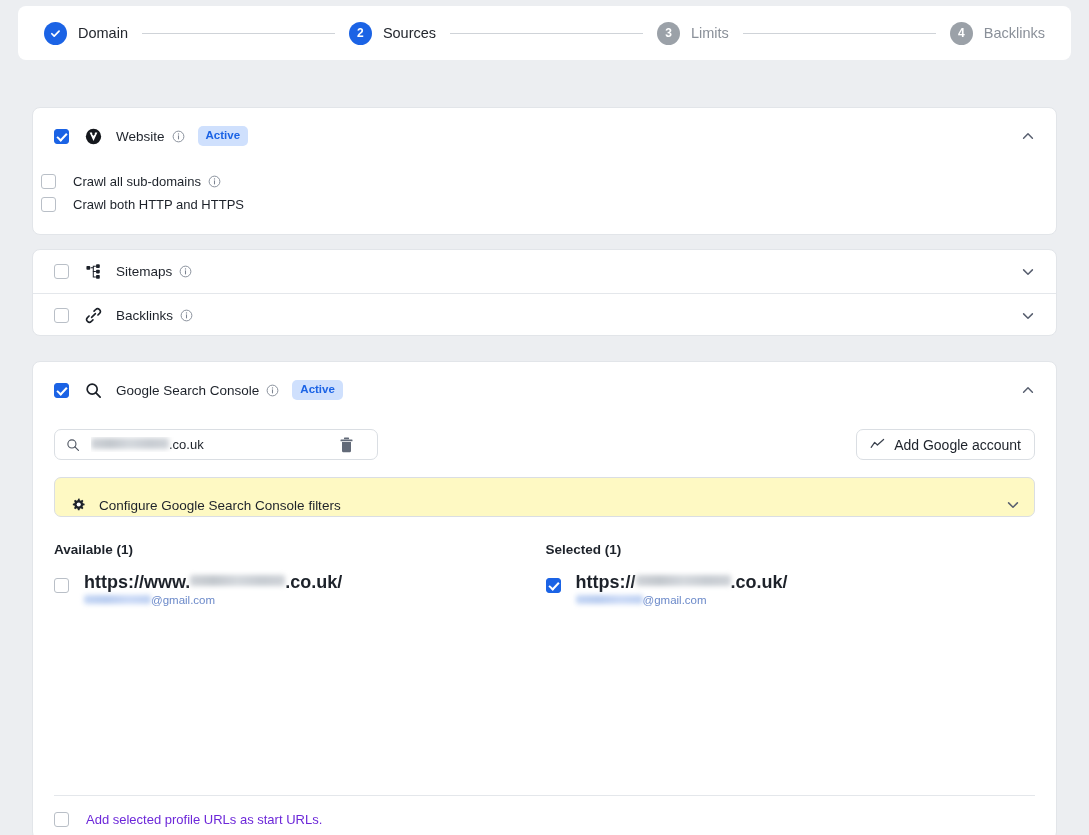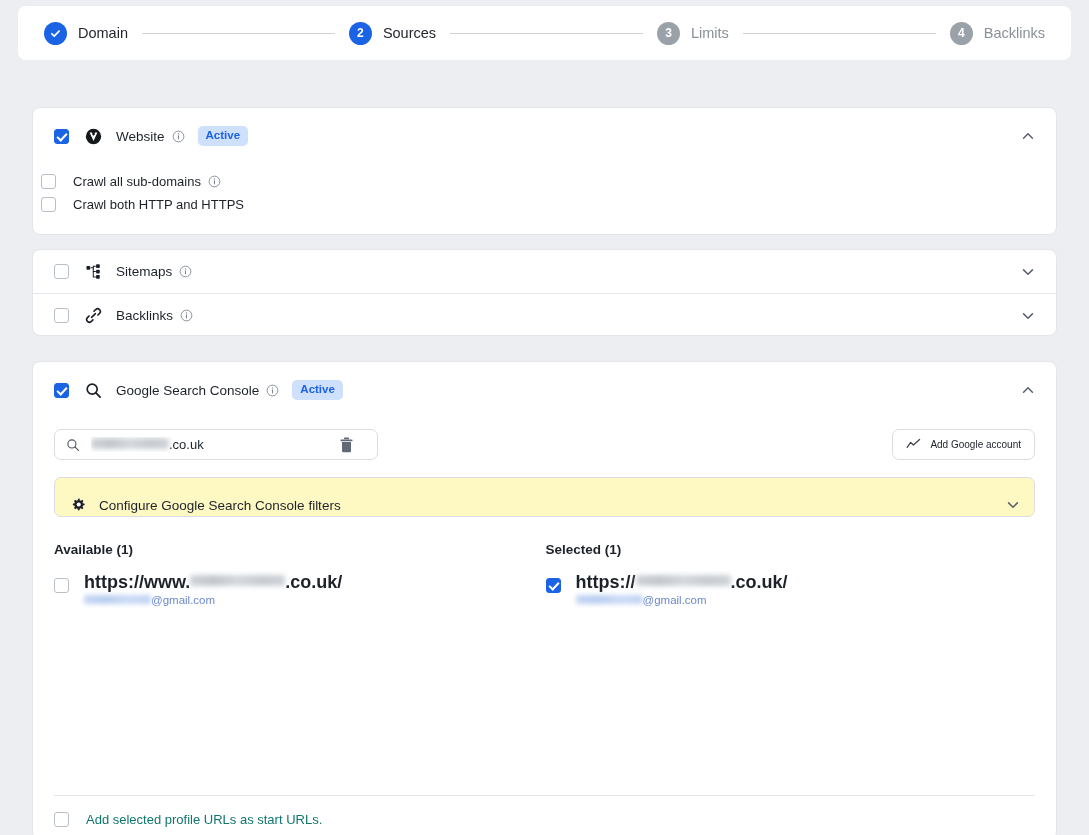--- a/index.html
+++ b/index.html
@@ -210,21 +210,21 @@
   }
   .btn-google {
     margin-left: auto;
     height: 31px;
     border: 1px solid #dadee3;
     border-radius: 7px;
     background: #fff;
     display: flex; align-items: center;
     padding: 0 13px;
     gap: 9px;
-    font-size: 10px;
+    font-size: 14px;
     color: #1d222a;
     white-space: nowrap;
   }
   .btn-google .tico { width: 15px; height: 15px; color:#3c434f; display:flex;}
 
   .filters-bar {
     margin-top: 17px;
     height: 40px;
     border: 1px solid #dadee3;
     border-radius: 7px;
@@ -280,21 +280,21 @@
   }
   .gsc-footer {
     position: absolute;
     left: 21px;
     bottom: 12px;
     display: flex; align-items: center;
   }
   .gsc-footer .f-label {
     margin-left: 17px;
     font-size: 13px;
-    color: #0f766e;
+    color: #6d28d9;
   }
 </style>
 </head>
 <body>
 
 <div class="page">
 
   <div class="stepper-bar">
 
     <div class="step">

